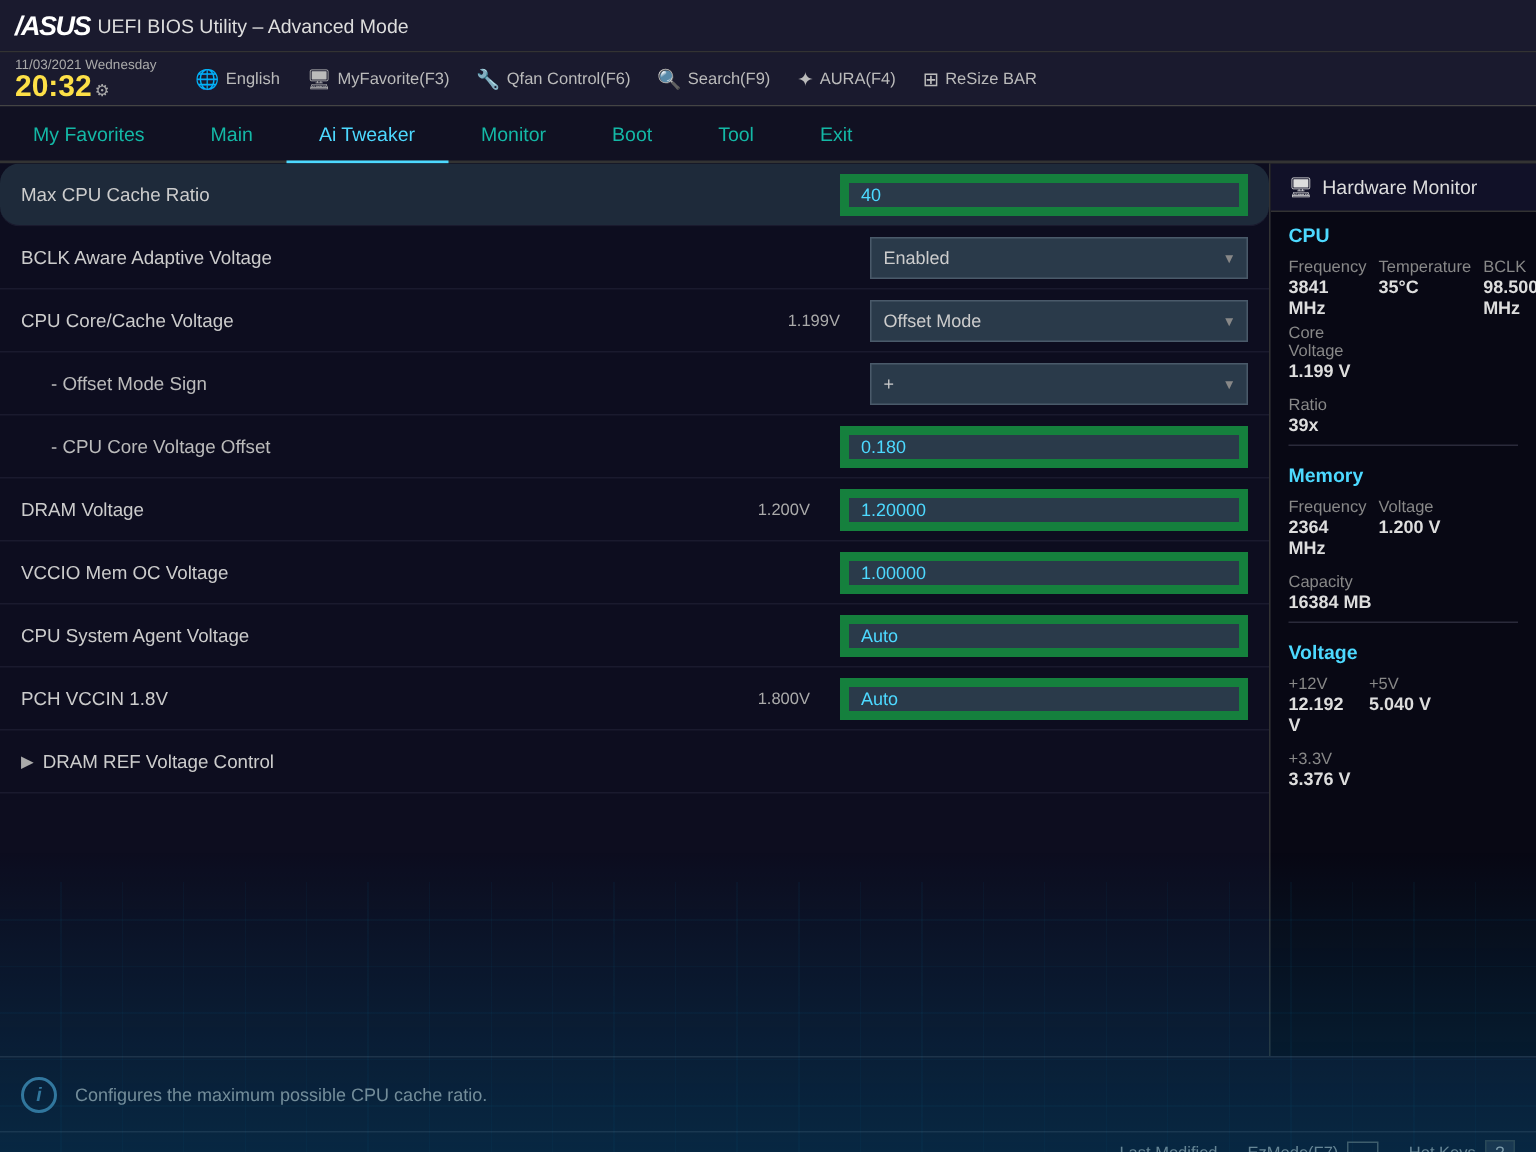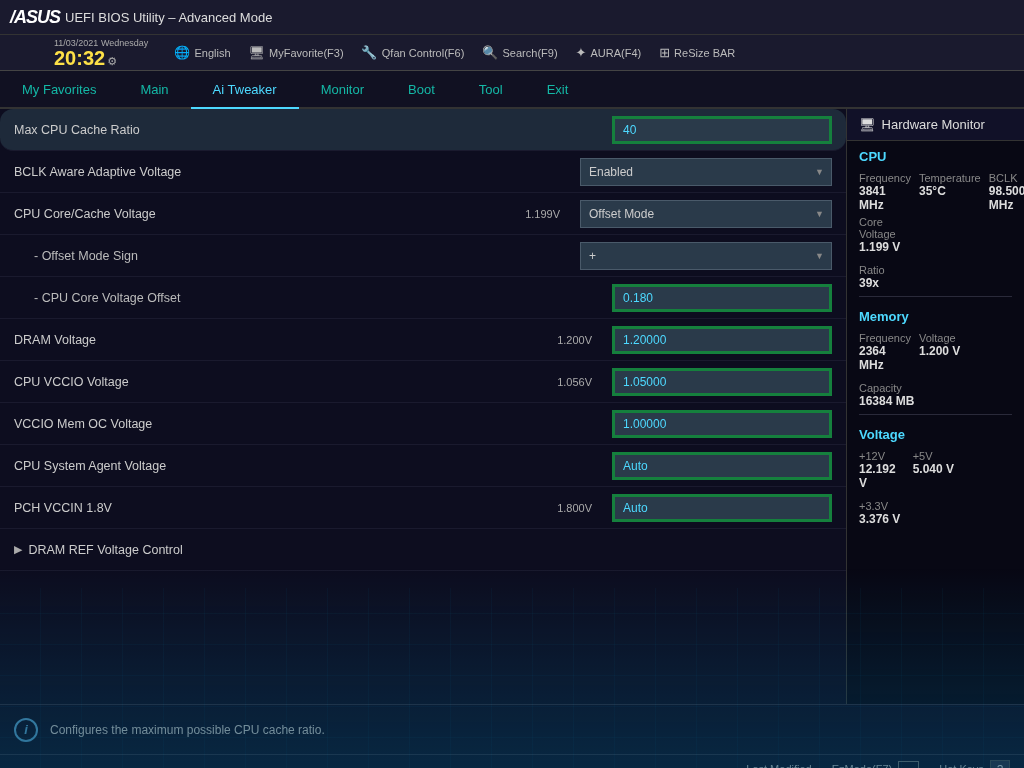--- a/index.html
+++ b/index.html
@@ -72,21 +72,20 @@
       display: flex;
       align-items: center;
       padding: 0 10px;
       gap: 16px;
       border-bottom: 1px solid #444;
     }
     .datetime {
       display: flex;
       flex-direction: column;
       align-items: flex-start;
-      margin-left: 44px;
     }
     .date-text {
       color: #aaa;
       font-size: 9px;
     }
     .time-text {
       color: #fde047;
       font-size: 20px;
       font-weight: bold;
       line-height: 1;
@@ -179,25 +178,25 @@
     }
     .current-val {
       color: #aaa;
       font-size: 11px;
       margin-right: 20px;
       min-width: 50px;
       text-align: right;
     }
     .setting-input {
       background: #2a3a4a;
-      border: 3px solid #15803d;
+      border: 6px solid #15803d;
       color: #4dd9ff;
       font-size: 12px;
       padding: 4px 8px;
-      width: 220px;
+      width: 272px;
       height: 28px;
     }
     .select-wrapper {
       position: relative;
       width: 252px;
     }
     .select-wrapper select {
       background: #2a3a4a;
       border: 1px solid #4a5a6a;
       color: #ccc;
@@ -451,25 +450,20 @@
       <span class="setting-label indented">- CPU Core Voltage Offset</span>
       <input class="setting-input" type="text" value="0.180" style="">
     </div>
 
     <div class="setting-row">
       <span class="setting-label">DRAM Voltage</span>
       <span class="current-val">1.200V</span>
       <input class="setting-input" type="text" value="1.20000" style="">
     </div>
 
-    <div class="setting-row">
-      <span class="setting-label">CPU VCCIO Voltage</span>
-      <span class="current-val">1.056V</span>
-      <input class="setting-input" type="text" value="1.05000" style="">
-    </div>
 
     <div class="setting-row">
       <span class="setting-label">VCCIO Mem OC Voltage</span>
       <input class="setting-input" type="text" value="1.00000" style="">
     </div>
 
     <div class="setting-row">
       <span class="setting-label">CPU System Agent Voltage</span>
       <input class="setting-input" type="text" value="Auto" style="">
     </div>

